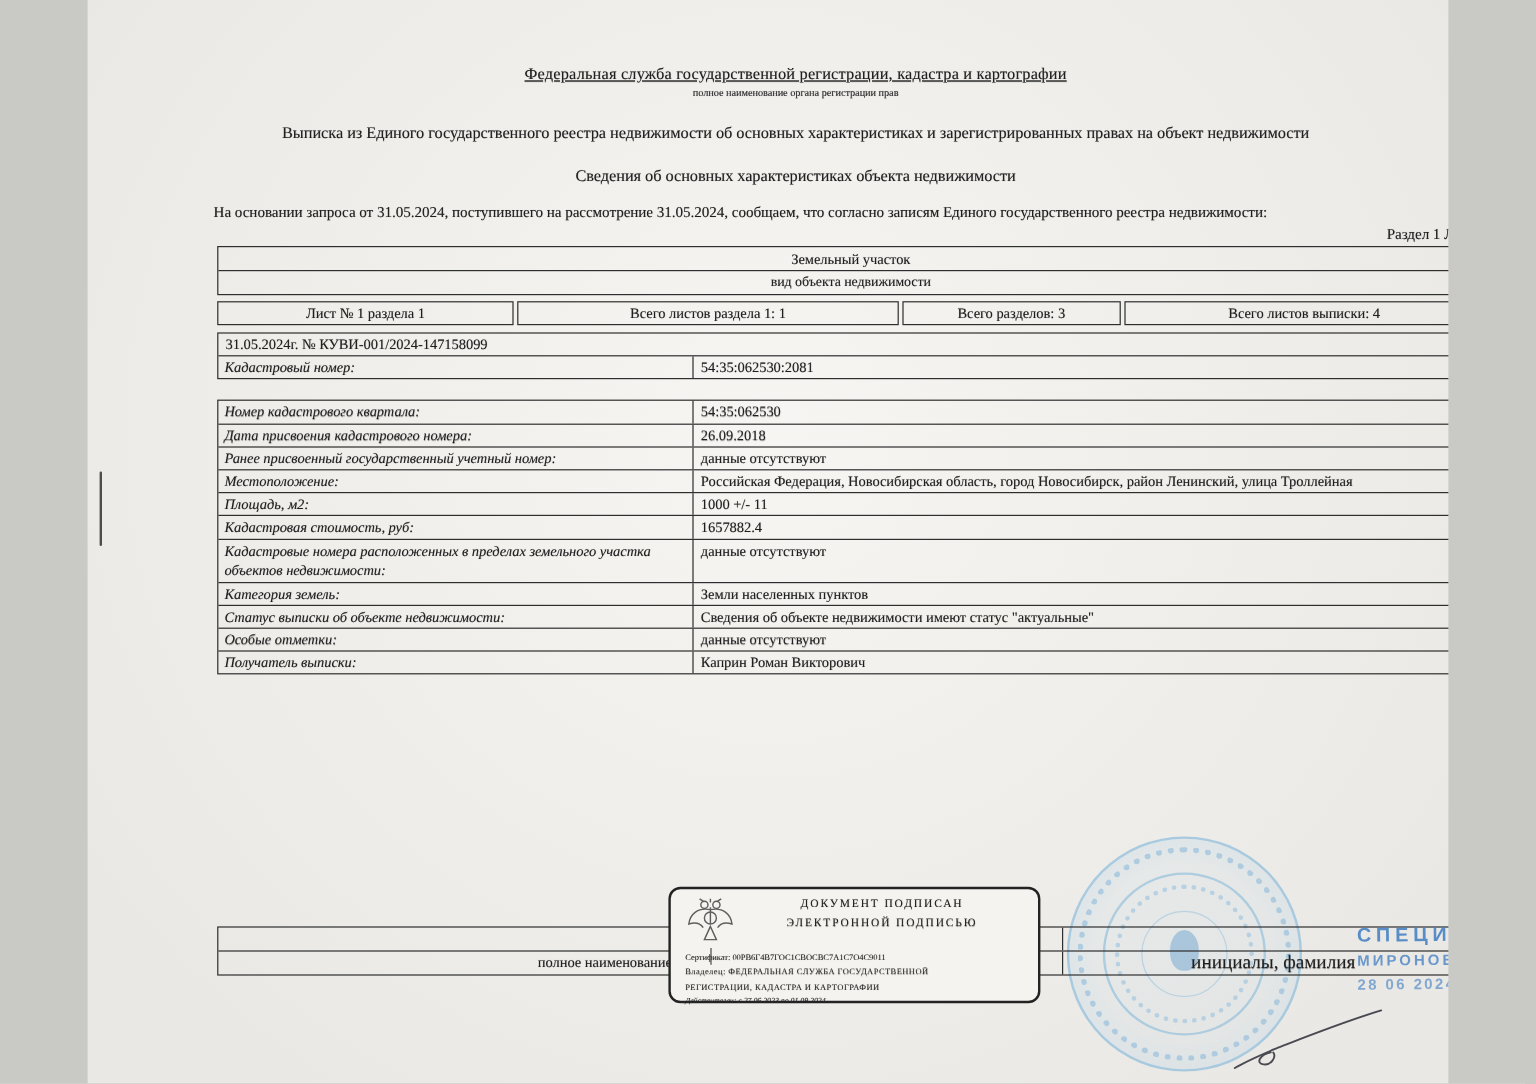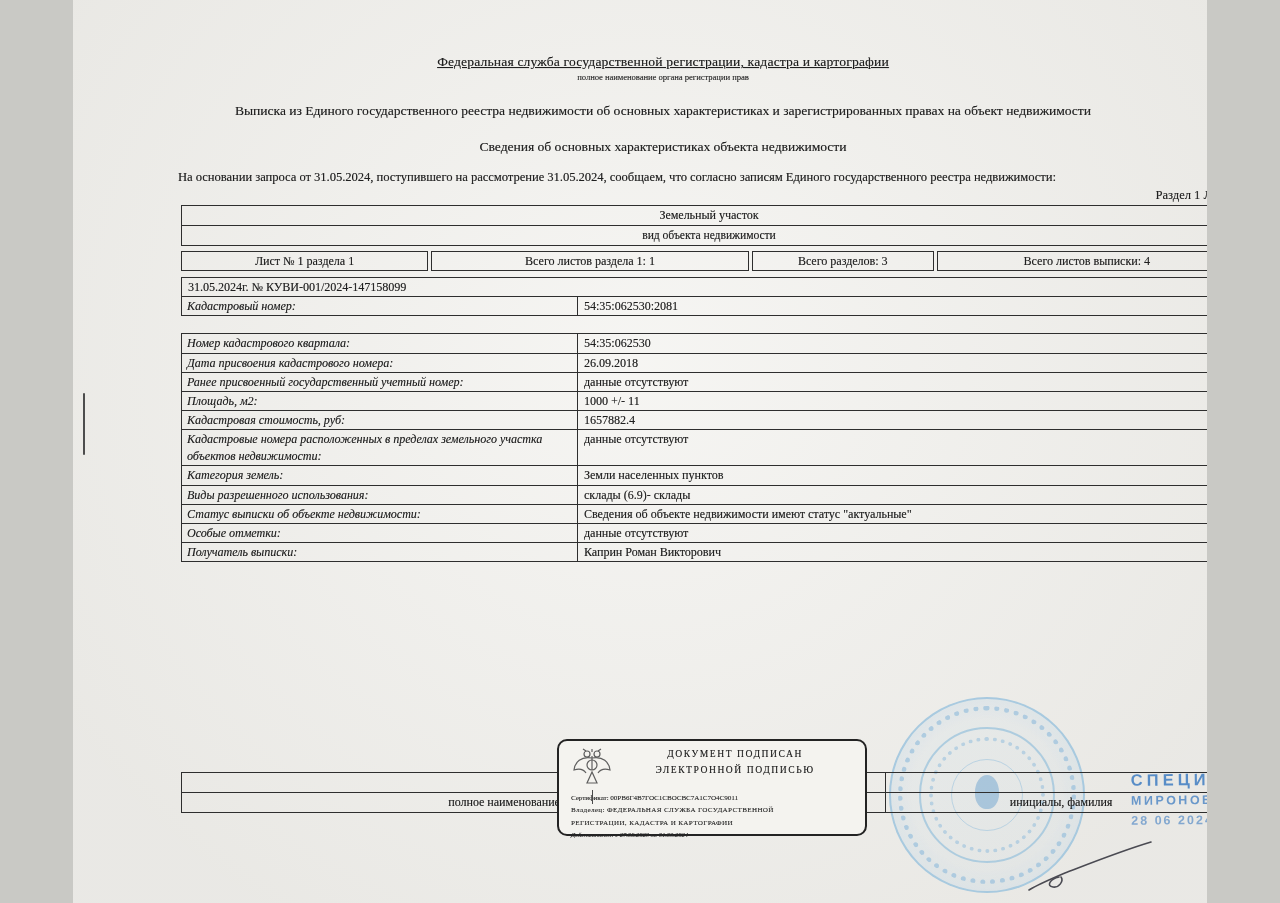--- a/index.html
+++ b/index.html
@@ -18,39 +18,39 @@
   .head{padding-top:54px;margin-left:108px;width:964px;text-align:center;}
   .org{font-size:13.5px;text-decoration:underline;letter-spacing:.2px;}
   .org-cap{font-size:8.5px;margin-top:2px;color:#2a2a2a;}
   .title{font-size:13.5px;margin-top:21px;}
   .subtitle{font-size:13.5px;margin-top:20px;}
   .request{font-size:12.5px;margin:15px 0 0 105px;width:1075px;}
   .sheet-label{margin:3px 0 2px 108px;width:1058px;text-align:right;font-size:12.5px;}
   
   .tbl{margin-left:108px;width:1056px;border:1.6px solid #2e2e2e;box-sizing:border-box;background:transparent;}
   .trow{display:flex;border-top:1.4px solid #2e2e2e;min-height:18px;align-items:stretch;}
-  .trow:first-child{border-top:none;}
+  .trow:first-child{border-top:none;align-items:flex-end;}
   .c{justify-content:center;text-align:center;}
   .cell-full{flex:1;padding:1px 6px;font-size:12px;line-height:1.35;}
   .cell-lab{width:396px;flex:0 0 396px;border-right:1.4px solid #2e2e2e;padding:1px 4px 1px 5px;font-size:12px;line-height:1.35;box-sizing:border-box;font-style:italic;}
   .cell-val{flex:1;padding:1px 6px;font-size:12px;line-height:1.35;}
   .obj-tbl .trow{min-height:19px;}
   .obj-tbl .cell-full{display:flex;align-items:center;justify-content:center;}
   .obj-cap{font-size:11.5px;}
   .band{display:flex;gap:3px;margin:5px 0 6px 108px;width:1056px;box-sizing:border-box;}
   .bcell{border:1.5px solid #2e2e2e;box-sizing:border-box;height:20px;display:flex;align-items:center;justify-content:center;font-size:12px;}
   .b1{flex:0 0 23.4%;}.b2{flex:0 0 30.1%;}.b3{flex:0 0 17.2%;}.b4{flex:1;}
   .main-tbl{margin-top:17px;}
   .h2 .cell-lab,.h2 .cell-val{min-height:33px;}
   
   .footer-tbl{position:absolute;left:108px;top:772px;width:1056px;border:1.6px solid #2e2e2e;box-sizing:border-box;z-index:2;background:transparent;}
   .frow{display:flex;min-height:19px;border-top:1.4px solid #2e2e2e;}
   .frow:first-child{border-top:none;}
   .fl{flex:0 0 66.8%;border-right:1.4px solid #2e2e2e;display:flex;align-items:center;justify-content:center;font-size:12px;box-sizing:border-box;}
-  .fr{flex:1;display:flex;align-items:center;justify-content:center;font-size:12px;font-family:Liberation Serif, serif;}
+  .fr{flex:1;display:flex;align-items:center;justify-content:center;font-size:16px;font-family:Liberation Serif, serif;}
   
   .sigbox{position:absolute;left:484px;top:739px;width:310px;height:97px;border:2.6px solid #232323;border-radius:10px;background:#f4f3ef;z-index:3;box-sizing:border-box;padding:5px 10px 4px 12px;}
   .sig-top{position:relative;height:36px;}
   .eagle{position:absolute;left:0;top:0;}
   .eagle-drop{position:absolute;left:21px;top:44px;width:1.4px;height:14px;background:#4a4a4a;}
   .sigline1{margin-left:44px;text-align:center;font-size:9.5px;letter-spacing:1.6px;padding-top:3px;}
   .sigline2{margin-left:44px;text-align:center;font-size:9.5px;letter-spacing:1.6px;padding-top:6px;}
   .sig-small{margin-top:10px;font-size:7px;line-height:1.75;color:#2b2b2b;}
   .sig-small .upper{letter-spacing:.4px;}
   .sig-valid{font-size:6.5px;font-style:italic;}
@@ -125,38 +125,38 @@
     </div>
     <div class="trow">
       <div class="cell-lab">Дата присвоения кадастрового номера:</div>
       <div class="cell-val">26.09.2018</div>
     </div>
     <div class="trow">
       <div class="cell-lab">Ранее присвоенный государственный учетный номер:</div>
       <div class="cell-val">данные отсутствуют</div>
     </div>
     <div class="trow">
+      <div class="cell-lab">Местоположение:</div>
+      <div class="cell-val">Российская Федерация, Новосибирская область, город Новосибирск, район Ленинский, улица Троллейная</div>
+    </div>
+    <div class="trow">
       <div class="cell-lab">Площадь, м2:</div>
       <div class="cell-val">1000 +/- 11</div>
     </div>
     <div class="trow">
       <div class="cell-lab">Кадастровая стоимость, руб:</div>
       <div class="cell-val">1657882.4</div>
     </div>
     <div class="trow h2">
       <div class="cell-lab">Кадастровые номера расположенных в пределах земельного участка объектов недвижимости:</div>
       <div class="cell-val">данные отсутствуют</div>
     </div>
     <div class="trow">
       <div class="cell-lab">Категория земель:</div>
       <div class="cell-val">Земли населенных пунктов</div>
-    </div>
-    <div class="trow">
-      <div class="cell-lab">Виды разрешенного использования:</div>
-      <div class="cell-val">склады (6.9)- склады</div>
     </div>
     <div class="trow">
       <div class="cell-lab">Статус выписки об объекте недвижимости:</div>
       <div class="cell-val">Сведения об объекте недвижимости имеют статус "актуальные"</div>
     </div>
     <div class="trow">
       <div class="cell-lab">Особые отметки:</div>
       <div class="cell-val">данные отсутствуют</div>
     </div>
     <div class="trow">

